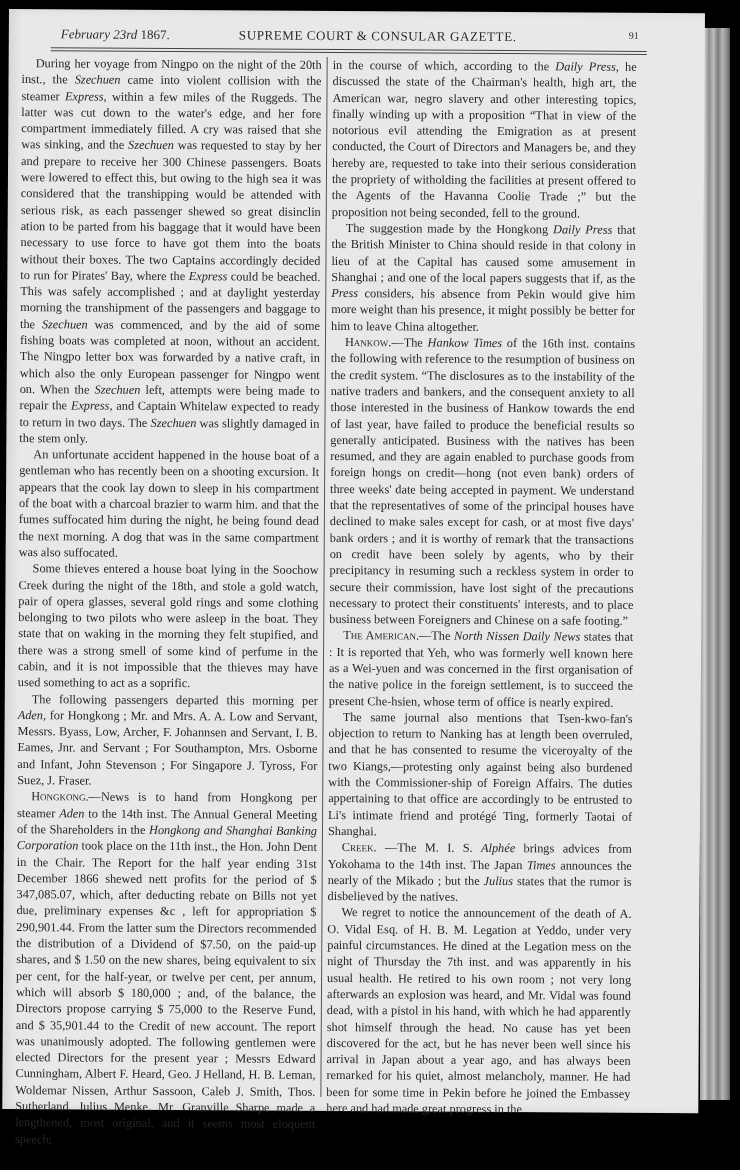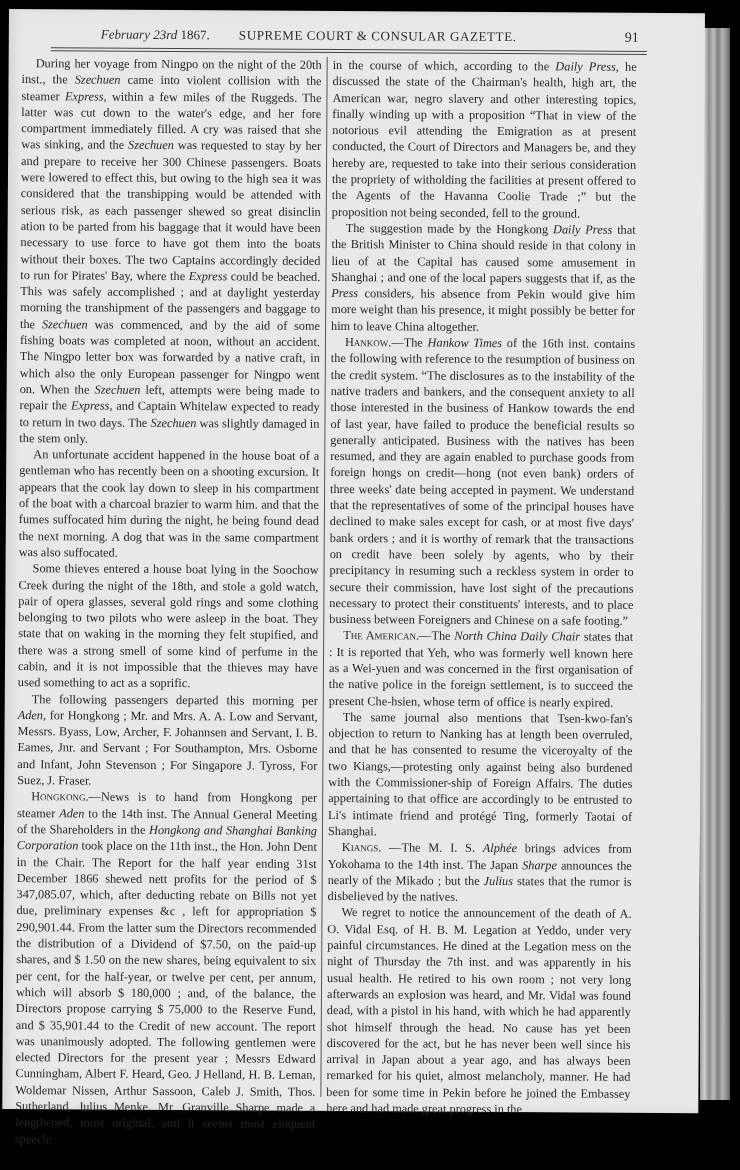--- a/index.html
+++ b/index.html
@@ -4,24 +4,24 @@
 <style>
   html,body{margin:0;padding:0;}
   body{width:740px;height:1170px;background:#000;position:relative;overflow:hidden;}
   .page-edges{position:absolute;left:700px;top:28px;width:30px;height:1072px;
     background:linear-gradient(90deg,#9a9a9a 0,#cfcfcf 15%,#8d8d8d 30%,#bdbdbd 45%,#7c7c7c 60%,#b5b5b5 75%,#8a8a8a 90%,#5e5e5e 100%);}
   .page{position:absolute;left:9px;top:9px;width:696px;height:1100px;background:#e8e8e6;
     transform:rotate(0.35deg);transform-origin:0 0;
     box-shadow:inset 6px 0 10px rgba(0,0,0,0.08);}
   .header{position:absolute;left:52px;top:17px;width:578px;height:20px;
     font-family:"Liberation Serif",serif;color:#2a2a2a;}
-  .header .date{position:absolute;left:0;top:0;font-style:italic;font-size:13px;margin-left:40px;}
+  .header .date{position:absolute;left:0;top:0;font-style:italic;font-size:13px;}
   .header .date .yr{font-style:normal;}
   .header .title{position:absolute;left:178px;top:0;font-size:13px;letter-spacing:0.6px;}
-  .header .pnum{position:absolute;right:0;top:0;font-size:14px;}
+  .header .pnum{position:absolute;right:0;top:0;font-size:10px;}
   .rule{position:absolute;left:42px;width:596px;height:1px;background:#444;}
   .col{position:absolute;top:46px;width:300px;font-family:"Liberation Serif",serif;
     font-size:12.3px;line-height:16.3px;color:#262626;text-align:justify;hyphens:manual;}
   .col p{margin:0;text-indent:14px;}
   .col p.cont{text-indent:0;}
   .left{left:13px;}
   .right{left:324px;width:304px;}
   .divider{position:absolute;left:318px;top:46px;width:1px;height:1040px;background:#555;}
   .sc{font-variant:small-caps;}
   i{}
@@ -48,19 +48,19 @@
     <p><span>The following passengers departed this morning per </span><i>Aden</i><span>, for Hongkong ; Mr. and Mrs. A. A. Low and Servant, Messrs. Byass, Low, Archer, F. Johannsen and Servant, I. B. Eames, Jnr. and Servant ; For Southampton, Mrs. Osborne and Infant, John Stevenson ; For Singapore J. Tyross, For Suez, J. Fraser.</span></p>
     <p><span class="sc">Hongkong.</span><span>—News is to hand from Hongkong per steamer </span><i>Aden</i><span> to the 14th inst. The Annual General Meeting of the Shareholders in the </span><i>Hongkong and Shanghai Banking Corporation</i><span> took place on the 11th inst., the Hon. John Dent in the Chair. The Report for the half year ending 31st December 1866 shewed nett profits for the period of $ 347,085.07, which, after deducting rebate on Bills not yet due, preliminary expenses &amp;c , left for appropriation $ 290,901.44. From the latter sum the Directors recommended the distribution of a Dividend of $7.50, on the paid-up shares, and $ 1.50 on the new shares, being equivalent to six per cent, for the half-year, or twelve per cent, per annum, which will absorb $ 180,000 ; and, of the balance, the Directors propose carrying $ 75,000 to the Reserve Fund, and $ 35,901.44 to the Credit of new account. The report was unanimously adopted. The following gentlemen were elected Directors for the present year ; Messrs Edward Cunningham, Albert F. Heard, Geo. J Helland, H. B. Leman, Woldemar Nissen, Arthur Sassoon, Caleb J. Smith, Thos. Sutherland, Julius Menke. Mr. Granville Sharpe made a lengthened, most original, and it seems most eloquent speech;</span></p>
   </div>
 
   <div class="divider"></div>
 
   <div class="col right">
     <p class="cont"><span>in the course of which, according to the </span><i>Daily Press</i><span>, he discussed the state of the Chairman's health, high art, the American war, negro slavery and other interesting topics, finally winding up with a proposition “That in view of the notorious evil attending the Emigration as at present conducted, the Court of Directors and Managers be, and they hereby are, requested to take into their serious consideration the propriety of witholding the facilities at present offered to the Agents of the Havanna Coolie Trade ;” but the proposition not being seconded, fell to the ground.</span></p>
     <p><span>The suggestion made by the Hongkong </span><i>Daily Press</i><span> that the British Minister to China should reside in that colony in lieu of at the Capital has caused some amusement in Shanghai ; and one of the local papers suggests that if, as the </span><i>Press</i><span> considers, his absence from Pekin would give him more weight than his presence, it might possibly be better for him to leave China altogether.</span></p>
     <p><span class="sc">Hankow.</span><span>—The </span><i>Hankow Times</i><span> of the 16th inst. contains the following with reference to the resumption of business on the credit system. “The disclosures as to the instability of the native traders and bankers, and the consequent anxiety to all those interested in the business of Hankow towards the end of last year, have failed to produce the beneficial results so generally anticipated. Business with the natives has been resumed, and they are again enabled to purchase goods from foreign hongs on credit—hong (not even bank) orders of three weeks' date being accepted in payment. We understand that the representatives of some of the principal houses have declined to make sales except for cash, or at most five days' bank orders ; and it is worthy of remark that the transactions on credit have been solely by agents, who by their precipitancy in resuming such a reckless system in order to secure their commission, have lost sight of the precautions necessary to protect their constituents' interests, and to place business between Foreigners and Chinese on a safe footing.”</span></p>
-    <p><span class="sc">The American.</span><span>—The </span><i>North China Daily Chair</i><span> states that : It is reported that Yeh, who was formerly well known here as a Wei-yuen and was concerned in the first organisation of the native police in the foreign settlement, is to succeed the present Che-hsien, whose term of office is nearly expired.</span></p>
+    <p><span class="sc">The American.</span><span>—The </span><i>North Nissen Daily News</i><span> states that : It is reported that Yeh, who was formerly well known here as a Wei-yuen and was concerned in the first organisation of the native police in the foreign settlement, is to succeed the present Che-hsien, whose term of office is nearly expired.</span></p>
     <p>The same journal also mentions that Tsen-kwo-fan's objection to return to Nanking has at length been overruled, and that he has consented to resume the viceroyalty of the two Kiangs,—protesting only against being also burdened with the Commissioner-ship of Foreign Affairs. The duties appertaining to that office are accordingly to be entrusted to Li's intimate friend and protégé Ting, formerly Taotai of Shanghai.</p>
-    <p><span class="sc">Kiangs.</span><span> —The M. I. S. </span><i>Alphée</i><span> brings advices from Yokohama to the 14th inst. The Japan </span><i>Sharpe</i><span> announces the nearly of the Mikado ; but the </span><i>Julius</i><span> states that the rumor is disbelieved by the natives.</span></p>
+    <p><span class="sc">Creek.</span><span> —The M. I. S. </span><i>Alphée</i><span> brings advices from Yokohama to the 14th inst. The Japan </span><i>Times</i><span> announces the nearly of the Mikado ; but the </span><i>Julius</i><span> states that the rumor is disbelieved by the natives.</span></p>
     <p>We regret to notice the announcement of the death of A. O. Vidal Esq. of H. B. M. Legation at Yeddo, under very painful circumstances. He dined at the Legation mess on the night of Thursday the 7th inst. and was apparently in his usual health. He retired to his own room ; not very long afterwards an explosion was heard, and Mr. Vidal was found dead, with a pistol in his hand, with which he had apparently shot himself through the head. No cause has yet been discovered for the act, but he has never been well since his arrival in Japan about a year ago, and has always been remarked for his quiet, almost melancholy, manner. He had been for some time in Pekin before he joined the Embassey here and had made great progress in the</p>
   </div>
 
 </div>
 
 </body></html>

